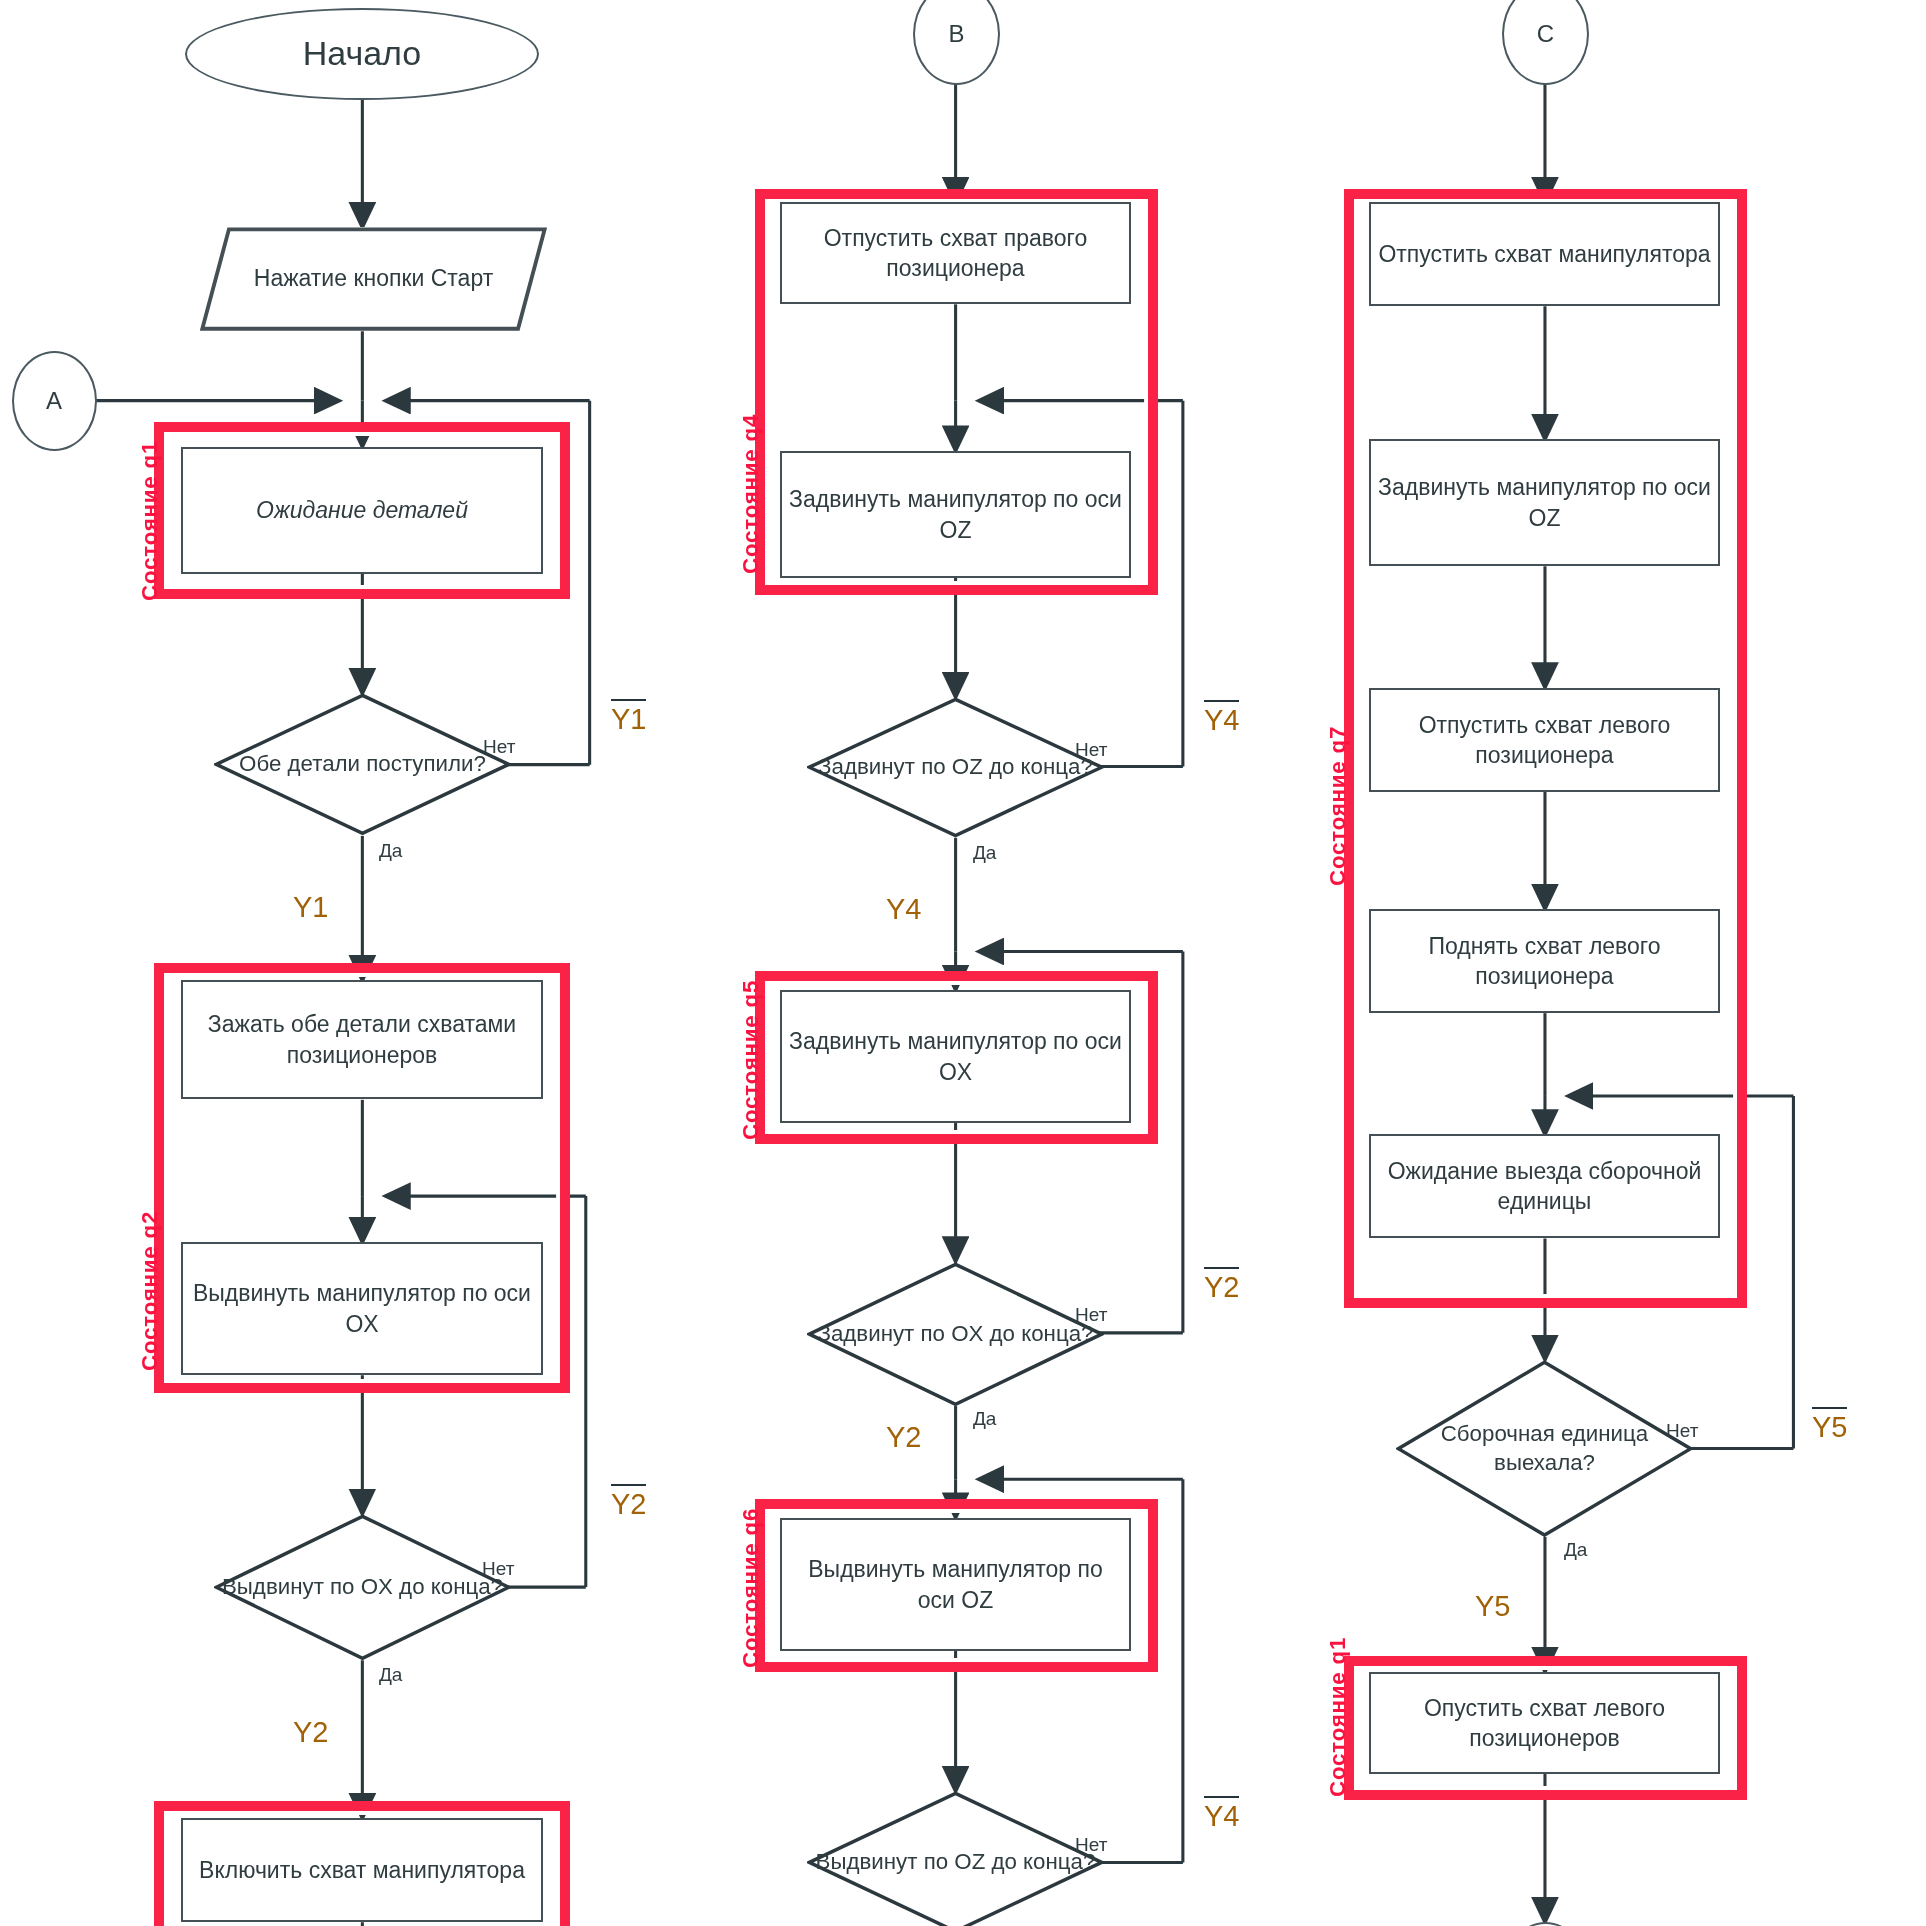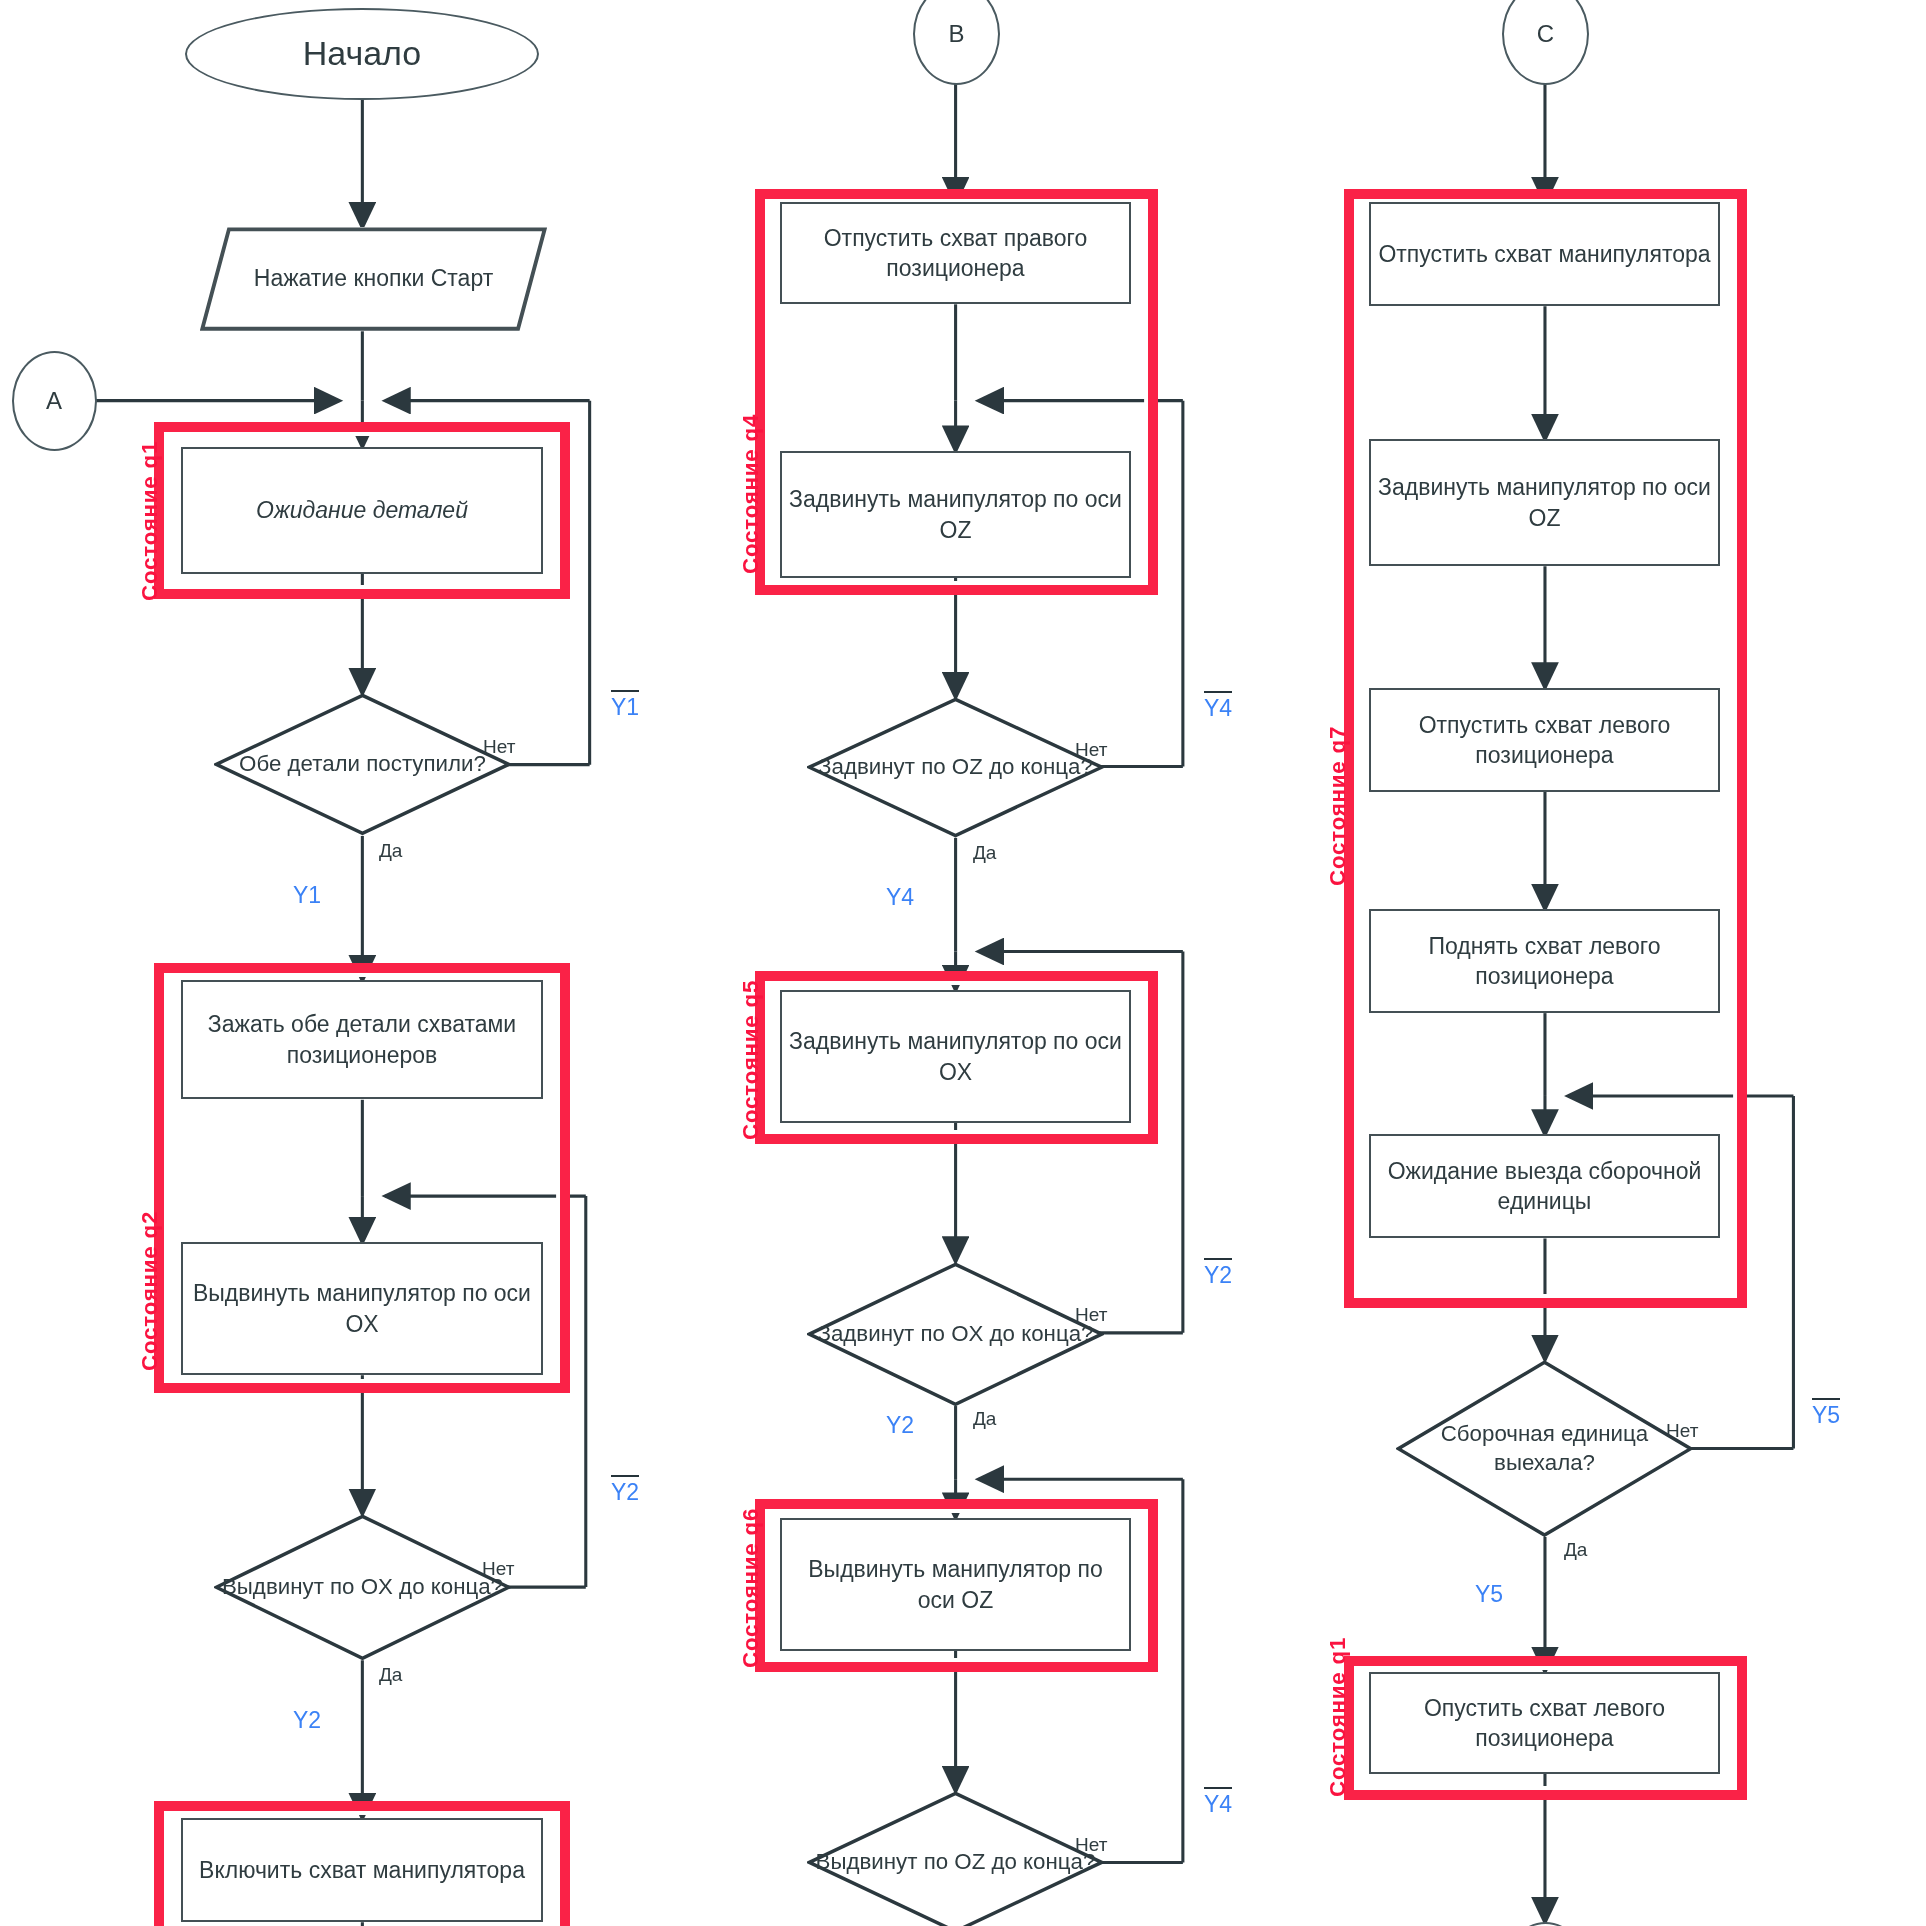--- a/index.html
+++ b/index.html
@@ -25,21 +25,21 @@
 
   
   .state-frame{position:absolute;box-sizing:border-box;border:10px solid #fa2247;
                box-shadow:inset 0 0 0 3.9px #ffffff;background:transparent;pointer-events:none;}
 
   
   .state-cap{position:absolute;color:#fa1340;font-weight:bold;font-size:22.3px;letter-spacing:0.8px;
              white-space:nowrap;transform-origin:0 0;transform:rotate(-90deg);}
 
   
-  .sig{position:absolute;font-size:23px;color:#3b82f6;white-space:nowrap;}
+  .sig{position:absolute;font-size:29px;color:#a16207;white-space:nowrap;margin-top:9px;}
   .sig.inv{border-top:2.7px solid #25333a;padding-top:2.3px;}
 
   .lbl{position:absolute;color:#2f3c40;white-space:nowrap;}
 </style>
 </head>
 <body>
 
 <div id="root">
 
   <svg id="wires" viewBox="0 0 5040 7157">
@@ -298,21 +298,21 @@
   </div>
   <div class="lbl t-yes" style="left:1666px;top:1420px;">Нет</div>
   <div class="lbl t-yes" style="left:1564px;top:1539px;">Да</div>
   <div class="sig inv t-sig" style="left:1812px;top:1398px;">Y5</div>
   <div class="sig t-sig" style="left:1475px;top:1581px;">Y5</div>
 
   <div class="state-frame" style="left:1344px;top:1656px;width:403px;height:144px;"></div>
   <div class="state-cap" style="left:1325px;top:1797px;">Состояние q1</div>
 
   <div class="node proc t-proc" style="left:1369px;top:1672px;width:351px;height:102px;">
-    <span>Опустить схват левого позиционера</span>
+    <span>Опустить схват левого позиционеров</span>
   </div>
 
   <div class="node term t-conn" style="left:1502px;top:1922px;width:87px;height:102px;">
     
   </div>
 
 </div>
 
 
 </body></html>

